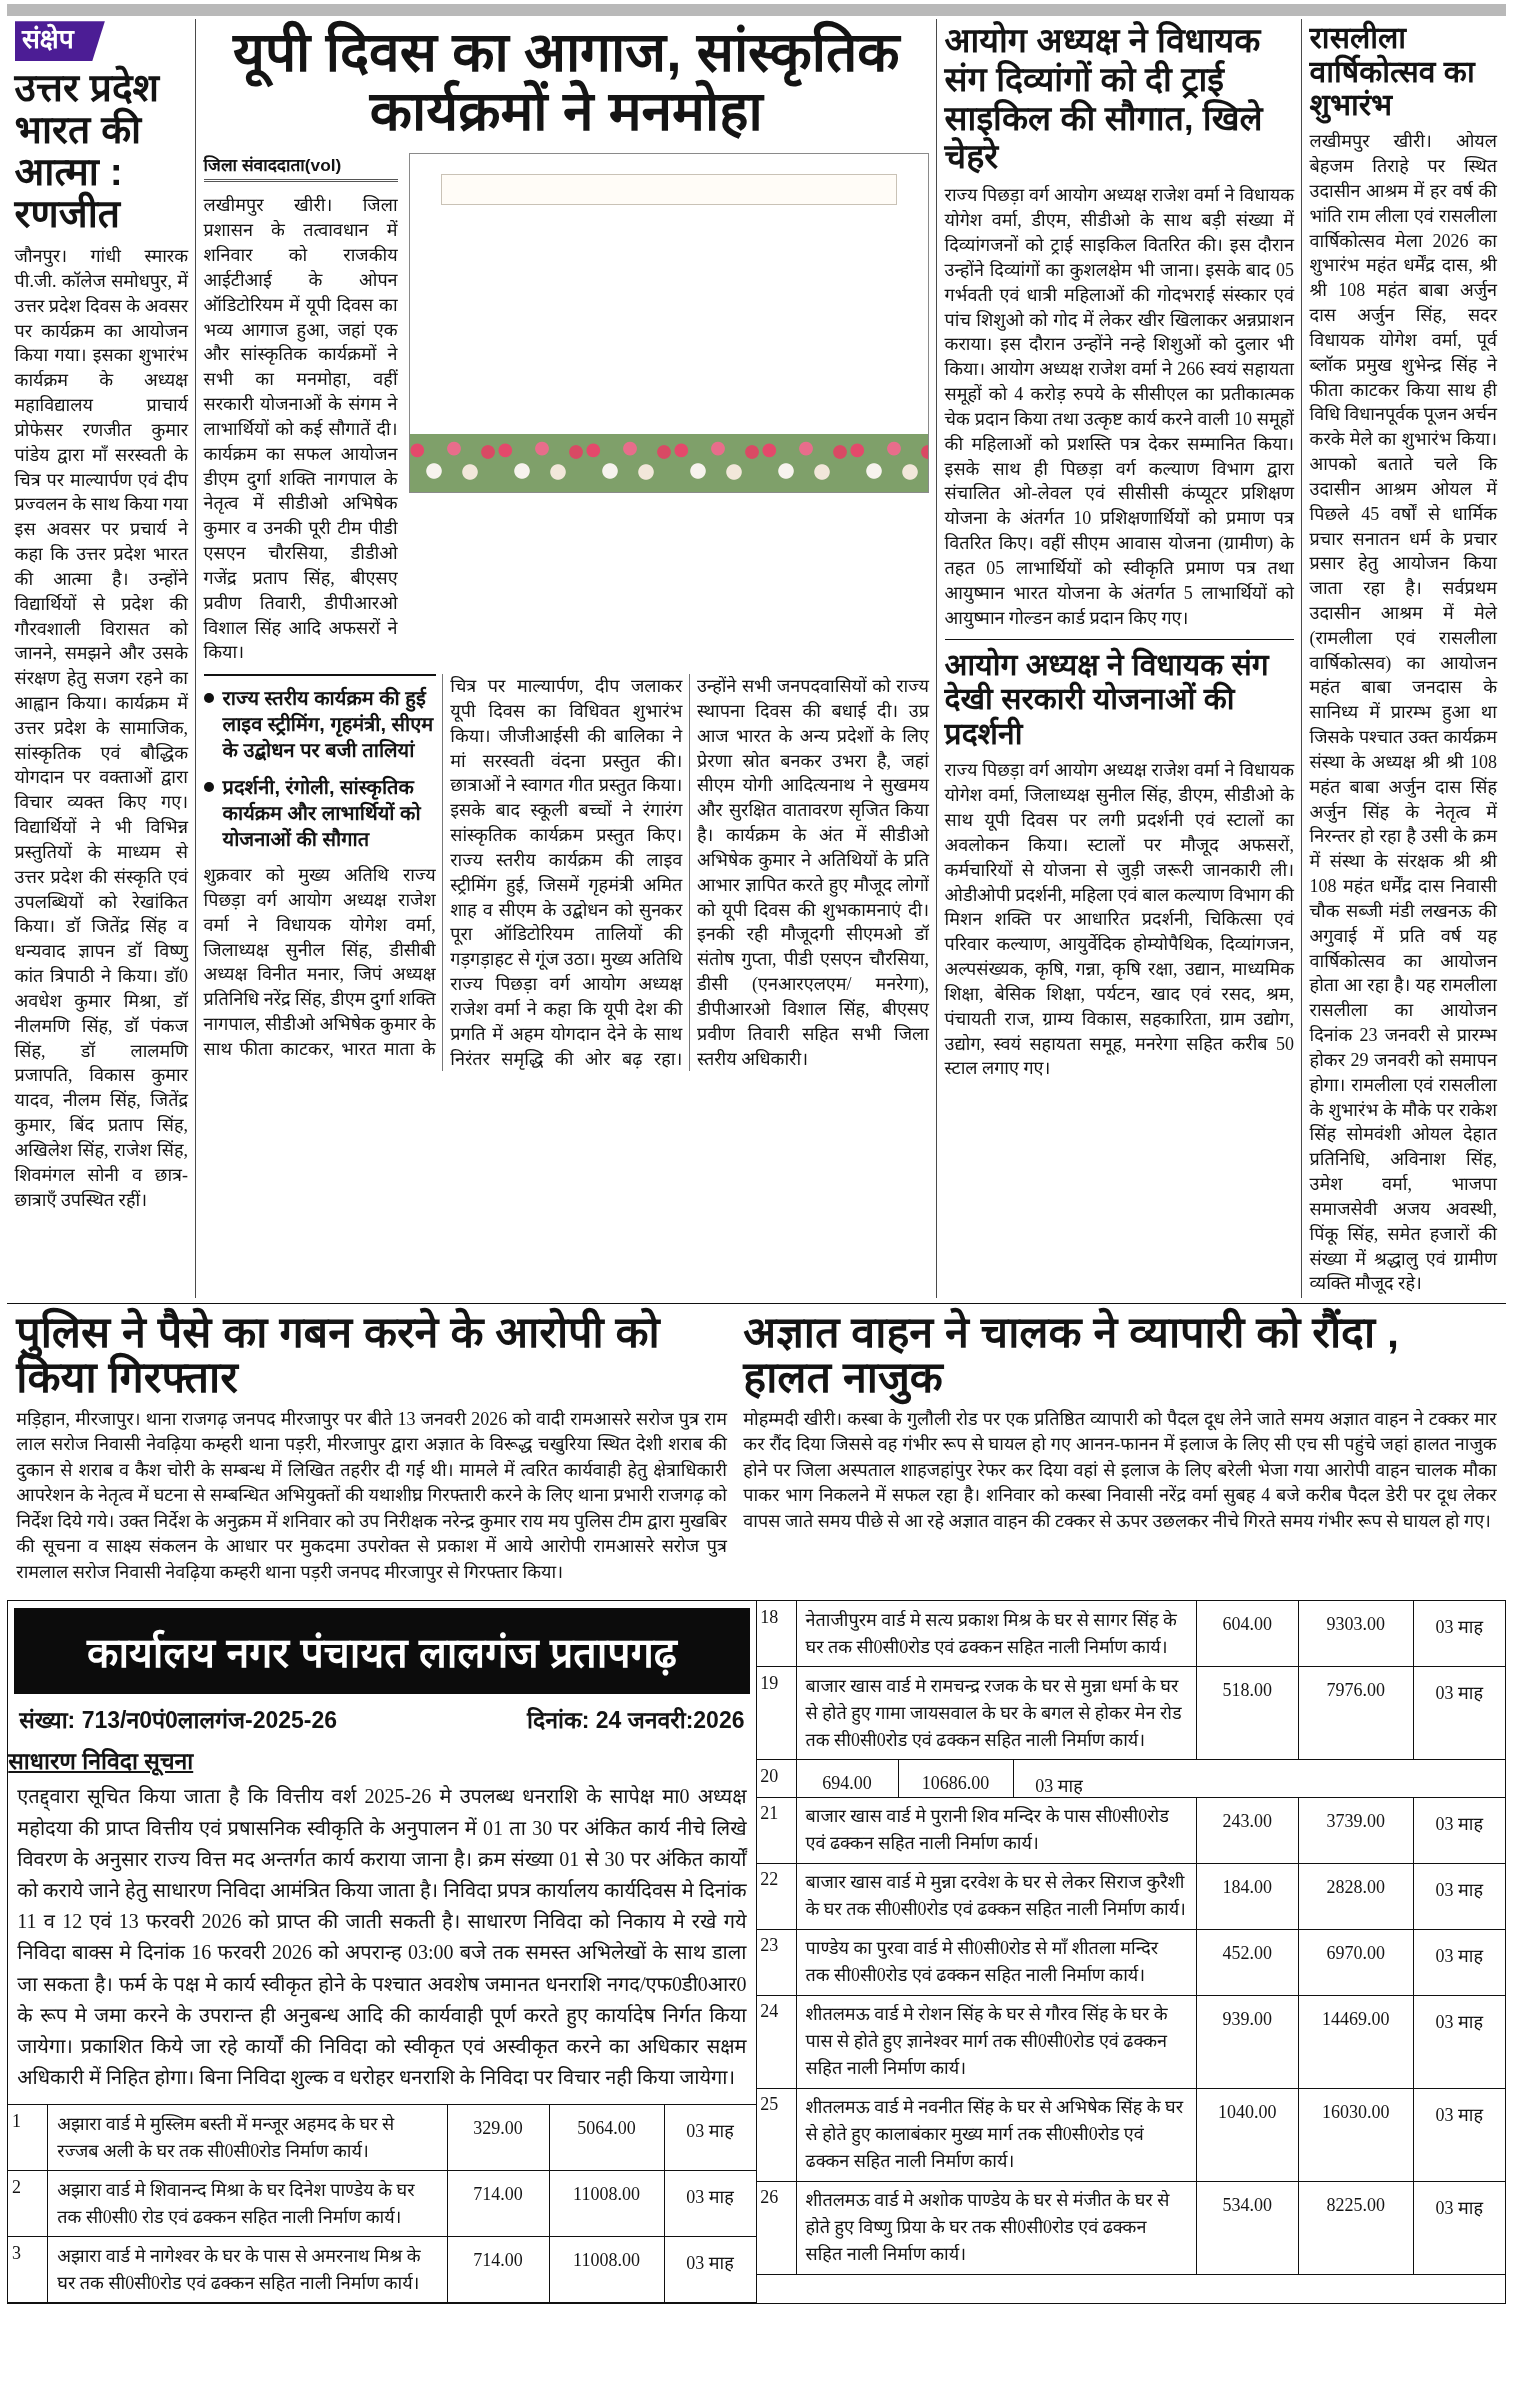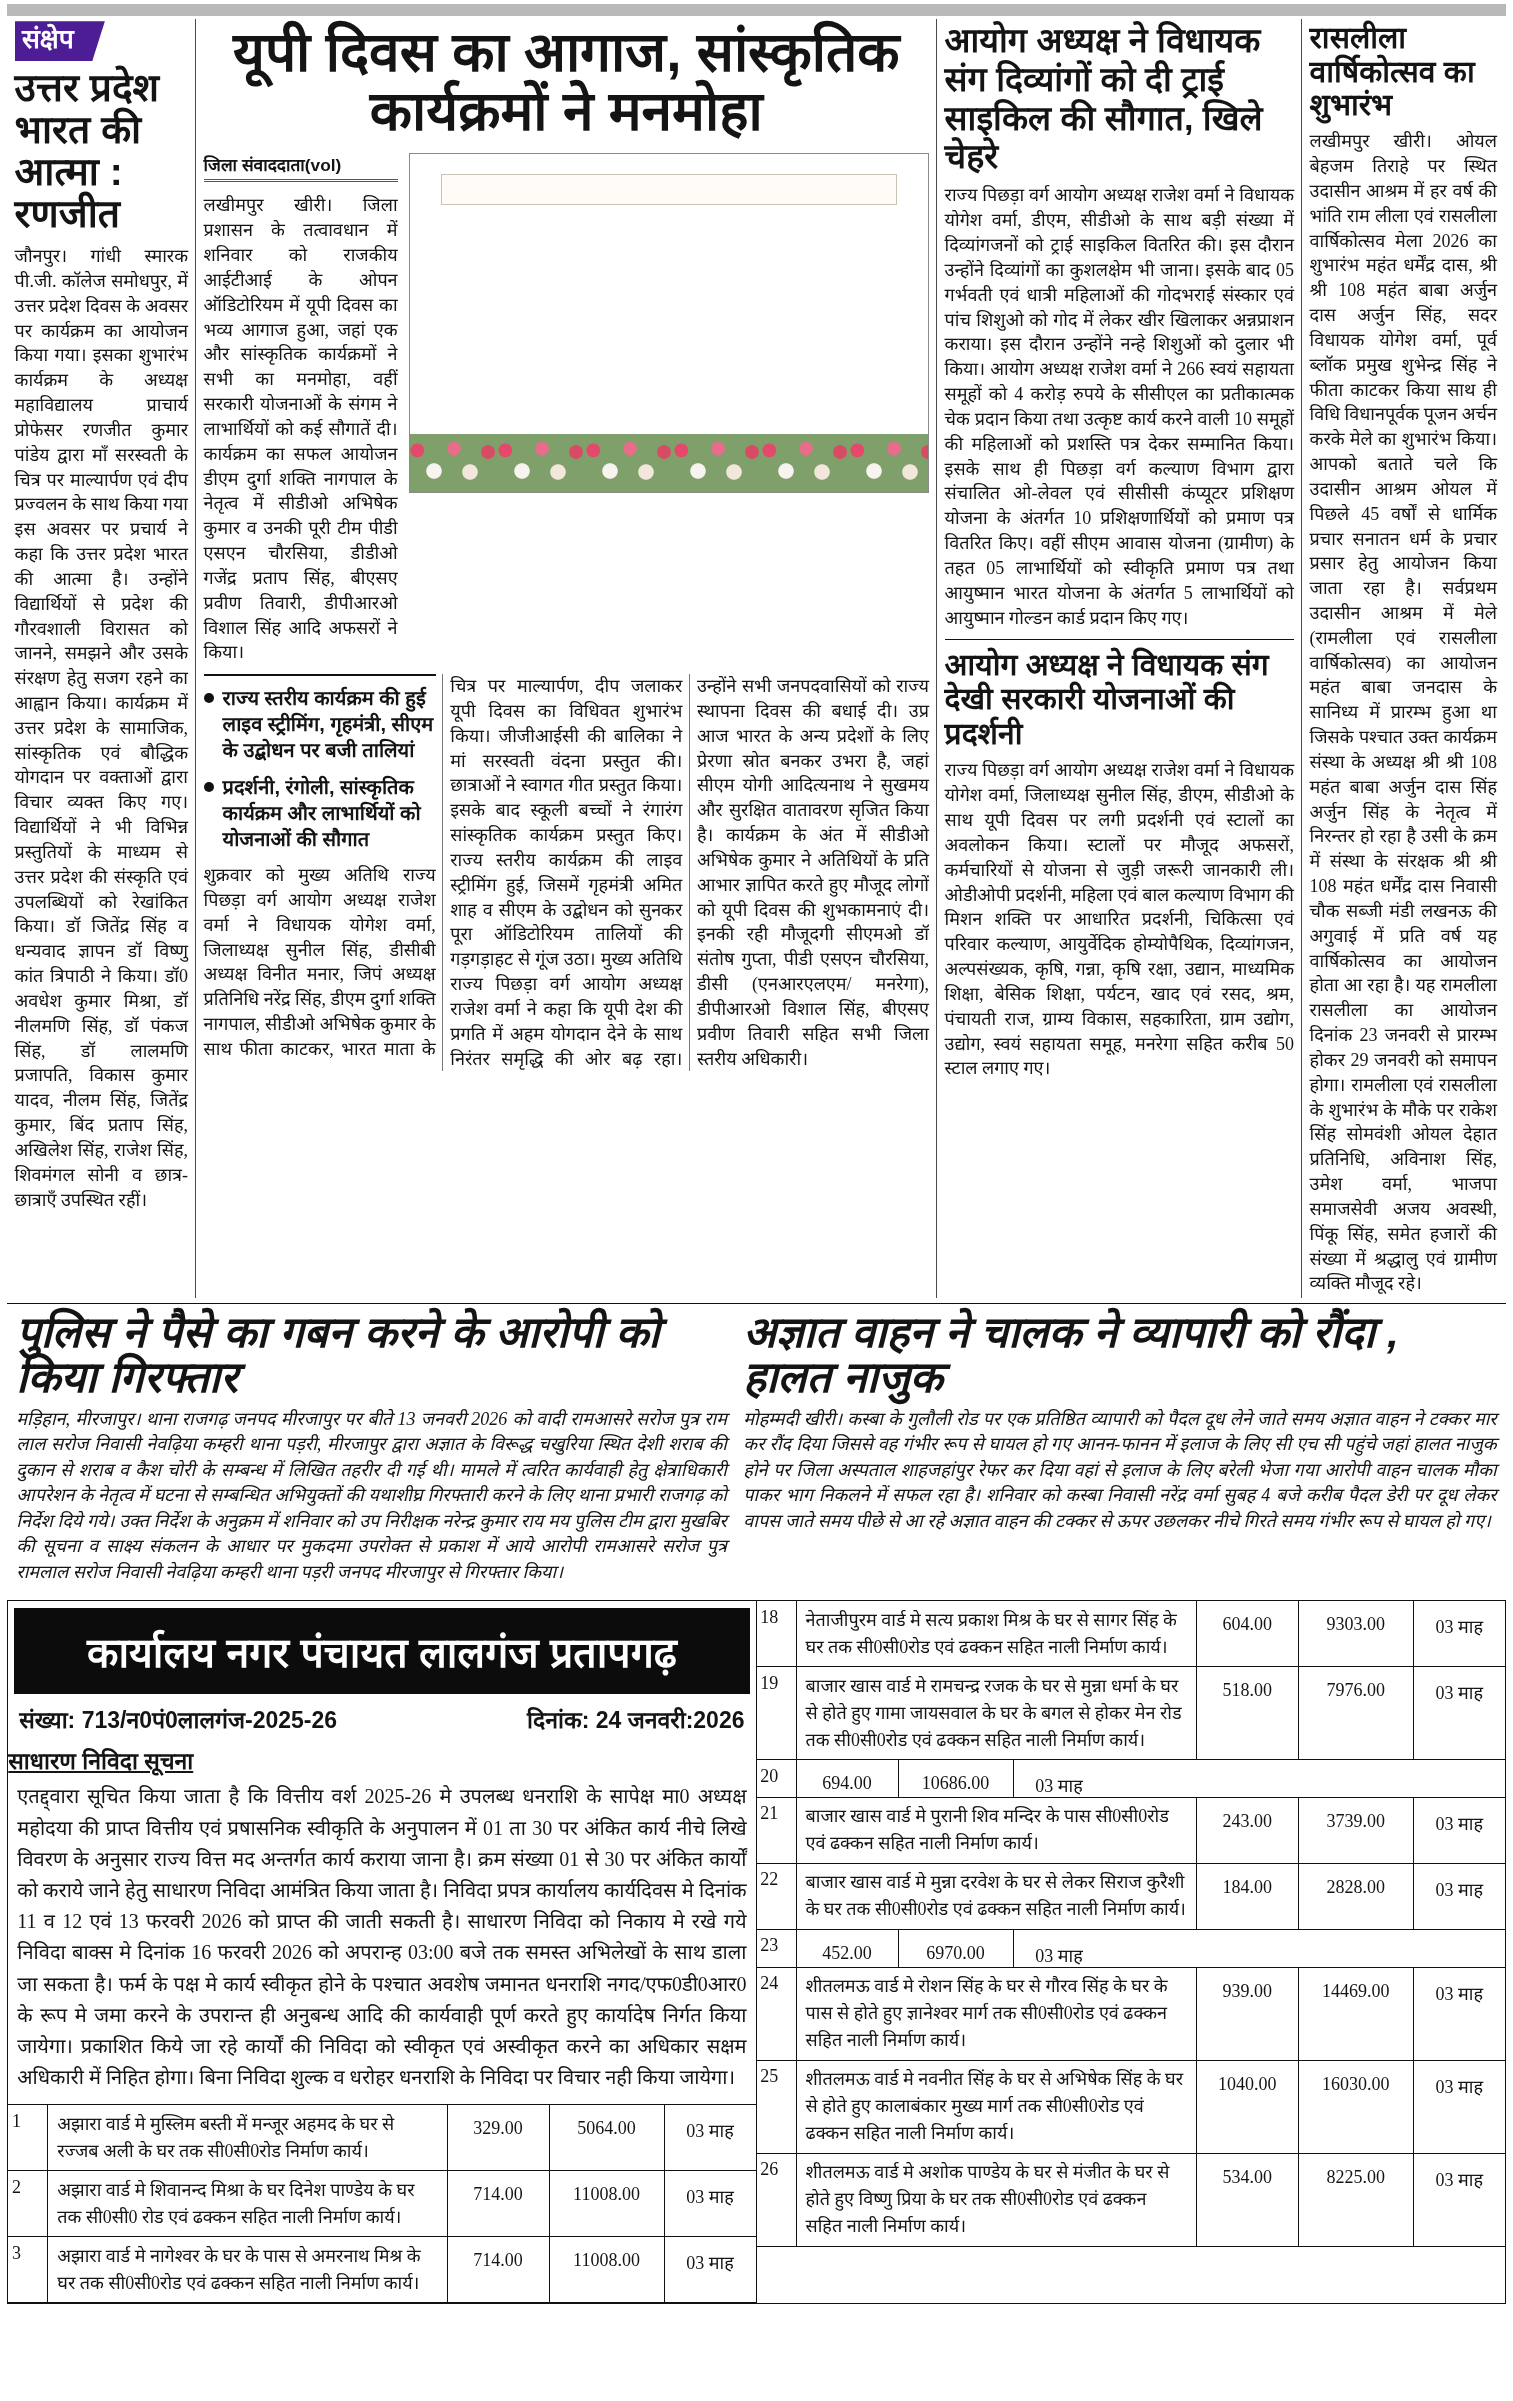--- a/index.html
+++ b/index.html
@@ -43,21 +43,21 @@
   .photo .stage-banner { position:absolute; left:6%; right:6%; top:6%; height:31px; background:rgba(255,252,246,.85); border:0.9px solid #c9c2b6; }
   .lead-rest { column-count:3; column-gap:14.6px; column-rule:0.9px solid #777; margin-top:9px; }
   .bullets { border-top:2.7px solid #111; padding-top:9px; margin-bottom:9px; break-inside:avoid; }
   .bullet { display:flex; gap:9px; font-family:"Liberation Sans",sans-serif; font-weight:bold; font-size:20px; line-height:1.3; margin-bottom:11px; }
   .bullet .dot { width:10px; height:10px; border-radius:50%; background:#111; margin-top:8.2px; flex:none; }
   .story-head { font-family:"Liberation Sans",sans-serif; font-weight:bold; font-size:34px; line-height:1.14; margin-bottom:7.3px; }
   .sub-head { font-family:"Liberation Sans",sans-serif; font-weight:bold; font-size:30px; line-height:1.15; border-top:1.8px solid #111; padding-top:7.3px; margin:9px 0 7.3px; }
   .side-head { font-family:"Liberation Sans",sans-serif; font-weight:bold; font-size:30px; line-height:1.12; margin-bottom:7.3px; }
 
   
-  .crime-band { display:grid; grid-template-columns:1fr 1.06fr; gap:16.4px; border-top:1.8px solid #111; margin-top:5.5px; padding:5.5px 9px 7.3px;font-style:italic; }
+  .crime-band { display:grid; grid-template-columns:1fr 1.06fr; gap:16.4px; border-top:1.8px solid #111; margin-top:5.5px; padding:5.5px 9px 7.3px; }
   .crime-head { font-family:"Liberation Sans",sans-serif; font-weight:bold; font-size:43px; line-height:1.04; margin-bottom:7.3px; }
   .crime-body { font-size:18px; line-height:1.42; text-align:justify; }
 
   
   .tender { border:1.8px solid #111; margin-top:7.3px; display:grid; grid-template-columns:1fr 1fr; }
   .t-left { border-right:1.8px solid #111; display:flex; flex-direction:column; }
   .office-bar { background:#0c0c0c; color:#fff; text-align:center; font-family:"Liberation Sans",sans-serif; font-weight:bold;
                 font-size:41px; padding:14.6px 3.7px; margin:7.3px 5.5px 3.7px; }
   .numdate { display:flex; justify-content:space-between; font-family:"Liberation Sans",sans-serif; font-weight:bold; font-size:23px; padding:5.5px 11px 1.8px; }
   .notice-title { text-align:left; font-family:"Liberation Sans",sans-serif; font-weight:bold; font-size:23px; text-decoration:underline; margin:7.3px 0 5.5px; }
@@ -219,20 +219,21 @@
           <div class="t-row">
             <div class="c-sn">22</div>
             <div class="c-desc">बाजार खास वार्ड मे मुन्ना दरवेश के घर से लेकर सिराज कुरैशी के घर तक सी0सी0रोड एवं ढक्कन सहित नाली निर्माण कार्य।</div>
             <div class="c-v">184.00</div>
             <div class="c-v c-v2">2828.00</div>
             <div class="c-v c-v3">03 माह</div>
           </div>
 
           <div class="t-row">
             <div class="c-sn">23</div>
+            <div class="c-desc">पाण्डेय का पुरवा वार्ड मे सी0सी0रोड से माँ शीतला मन्दिर तक सी0सी0रोड एवं ढक्कन सहित नाली निर्माण कार्य।</div>
             <div class="c-v">452.00</div>
             <div class="c-v c-v2">6970.00</div>
             <div class="c-v c-v3">03 माह</div>
           </div>
 
           <div class="t-row">
             <div class="c-sn">24</div>
             <div class="c-desc">शीतलमऊ वार्ड मे रोशन सिंह के घर से गौरव सिंह के घर के पास से होते हुए ज्ञानेश्वर मार्ग तक सी0सी0रोड एवं ढक्कन सहित नाली निर्माण कार्य।</div>
             <div class="c-v">939.00</div>
             <div class="c-v c-v2">14469.00</div>

